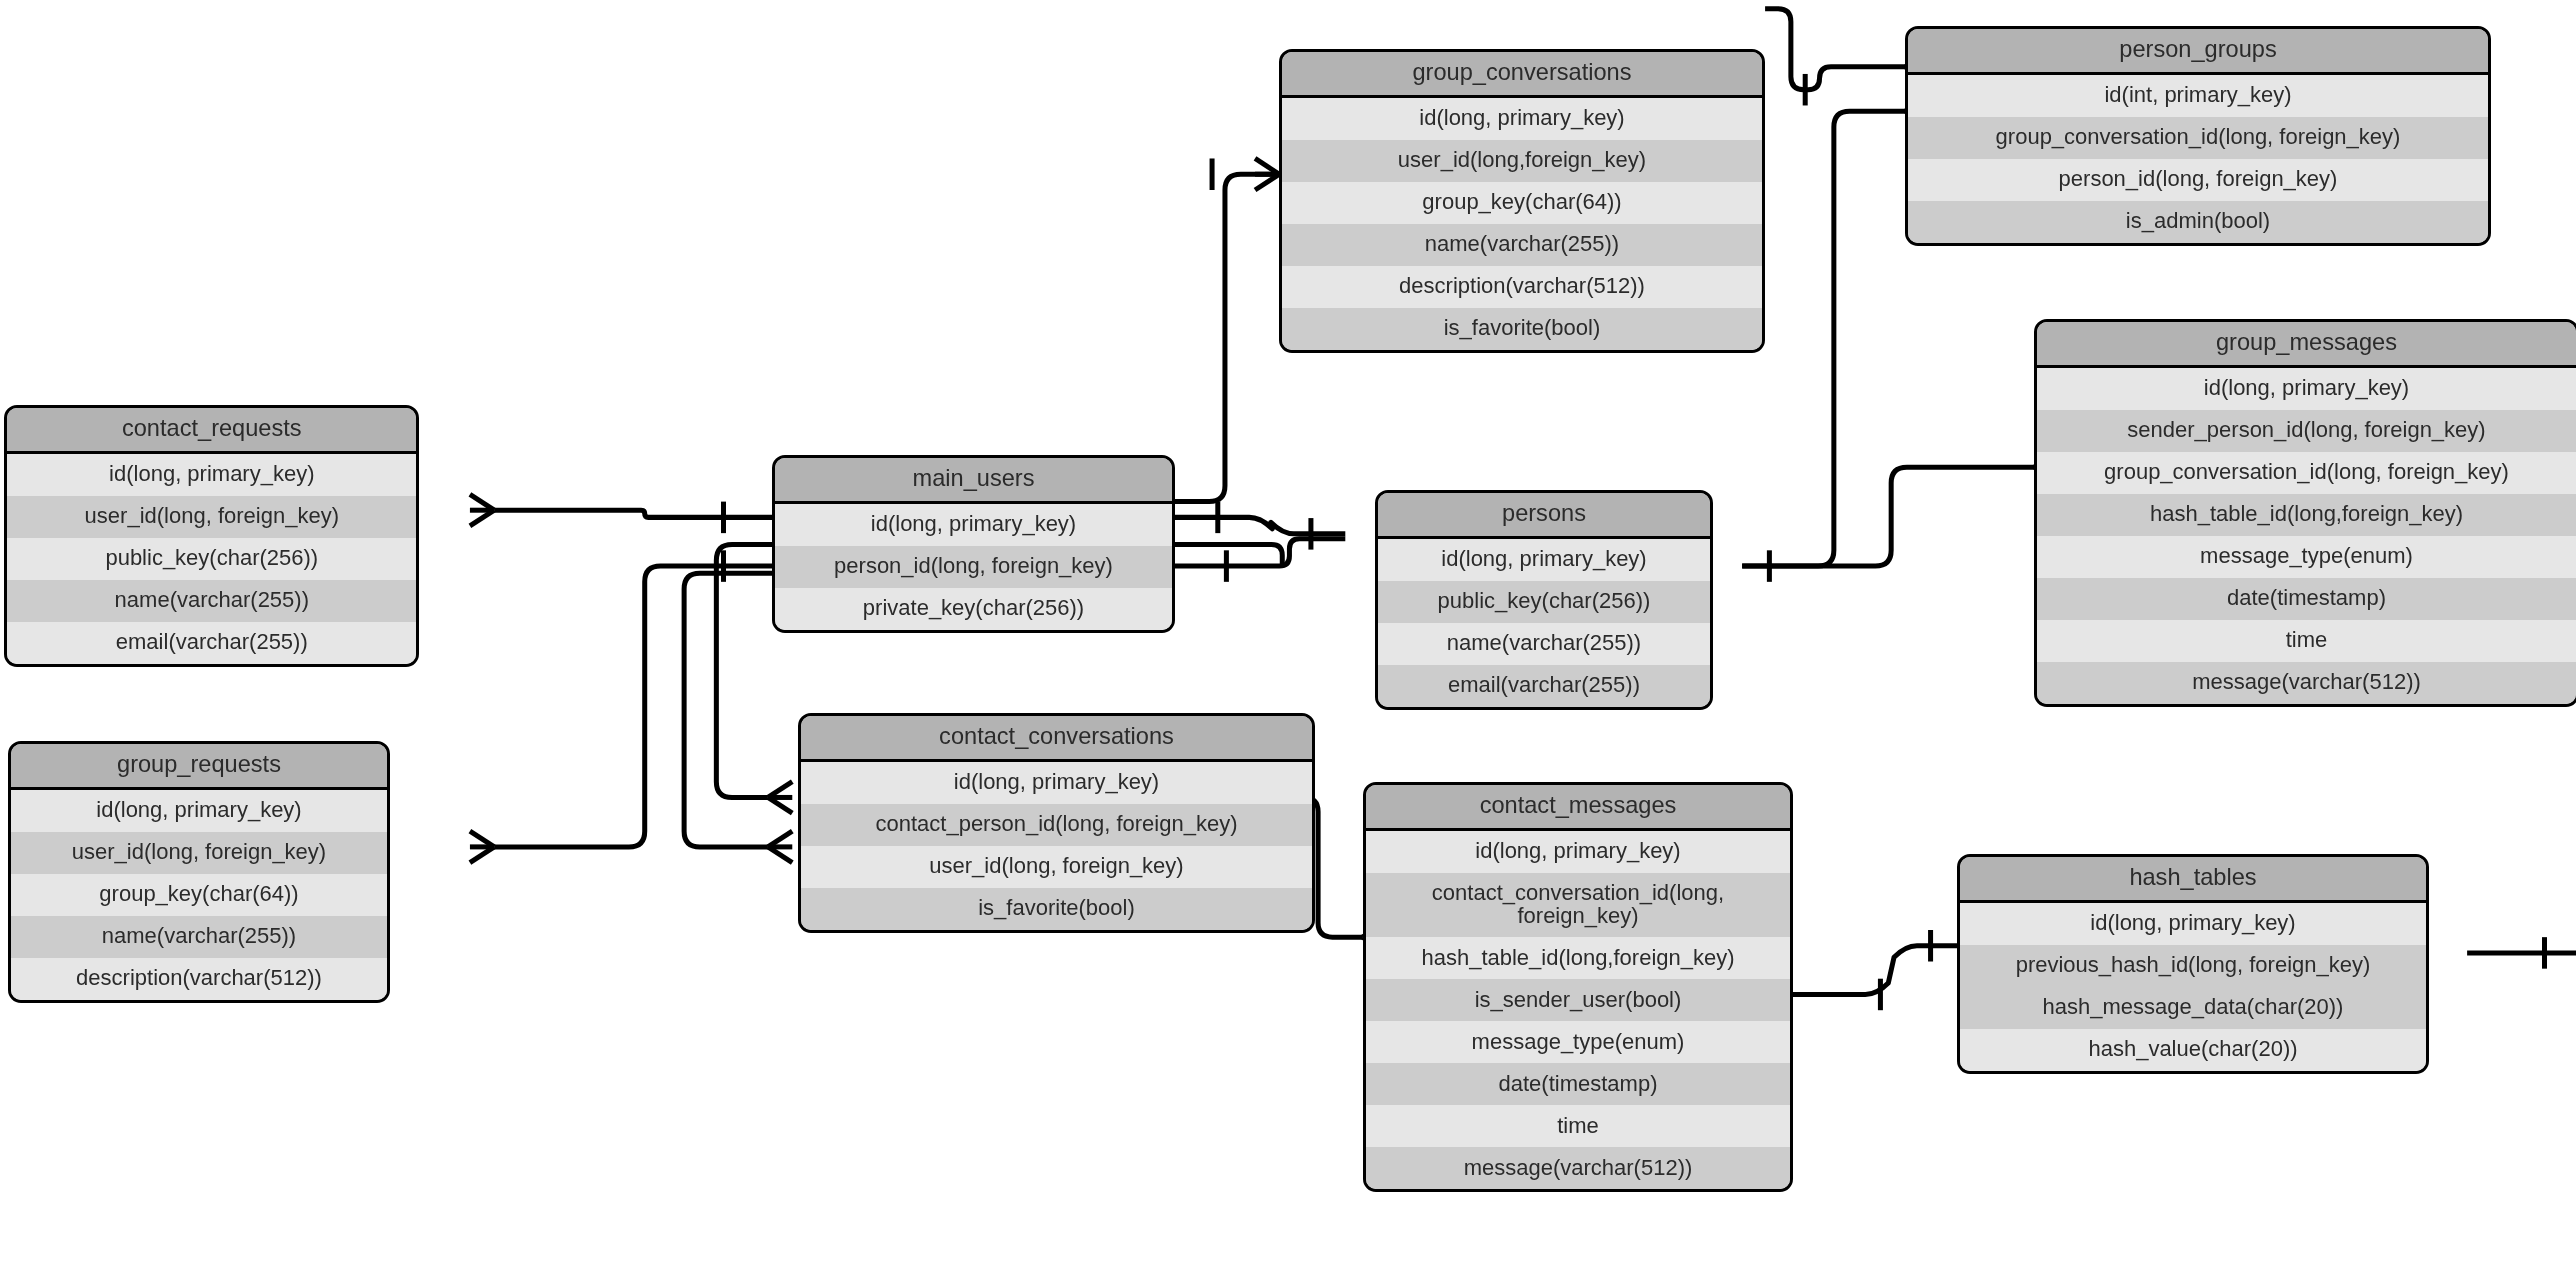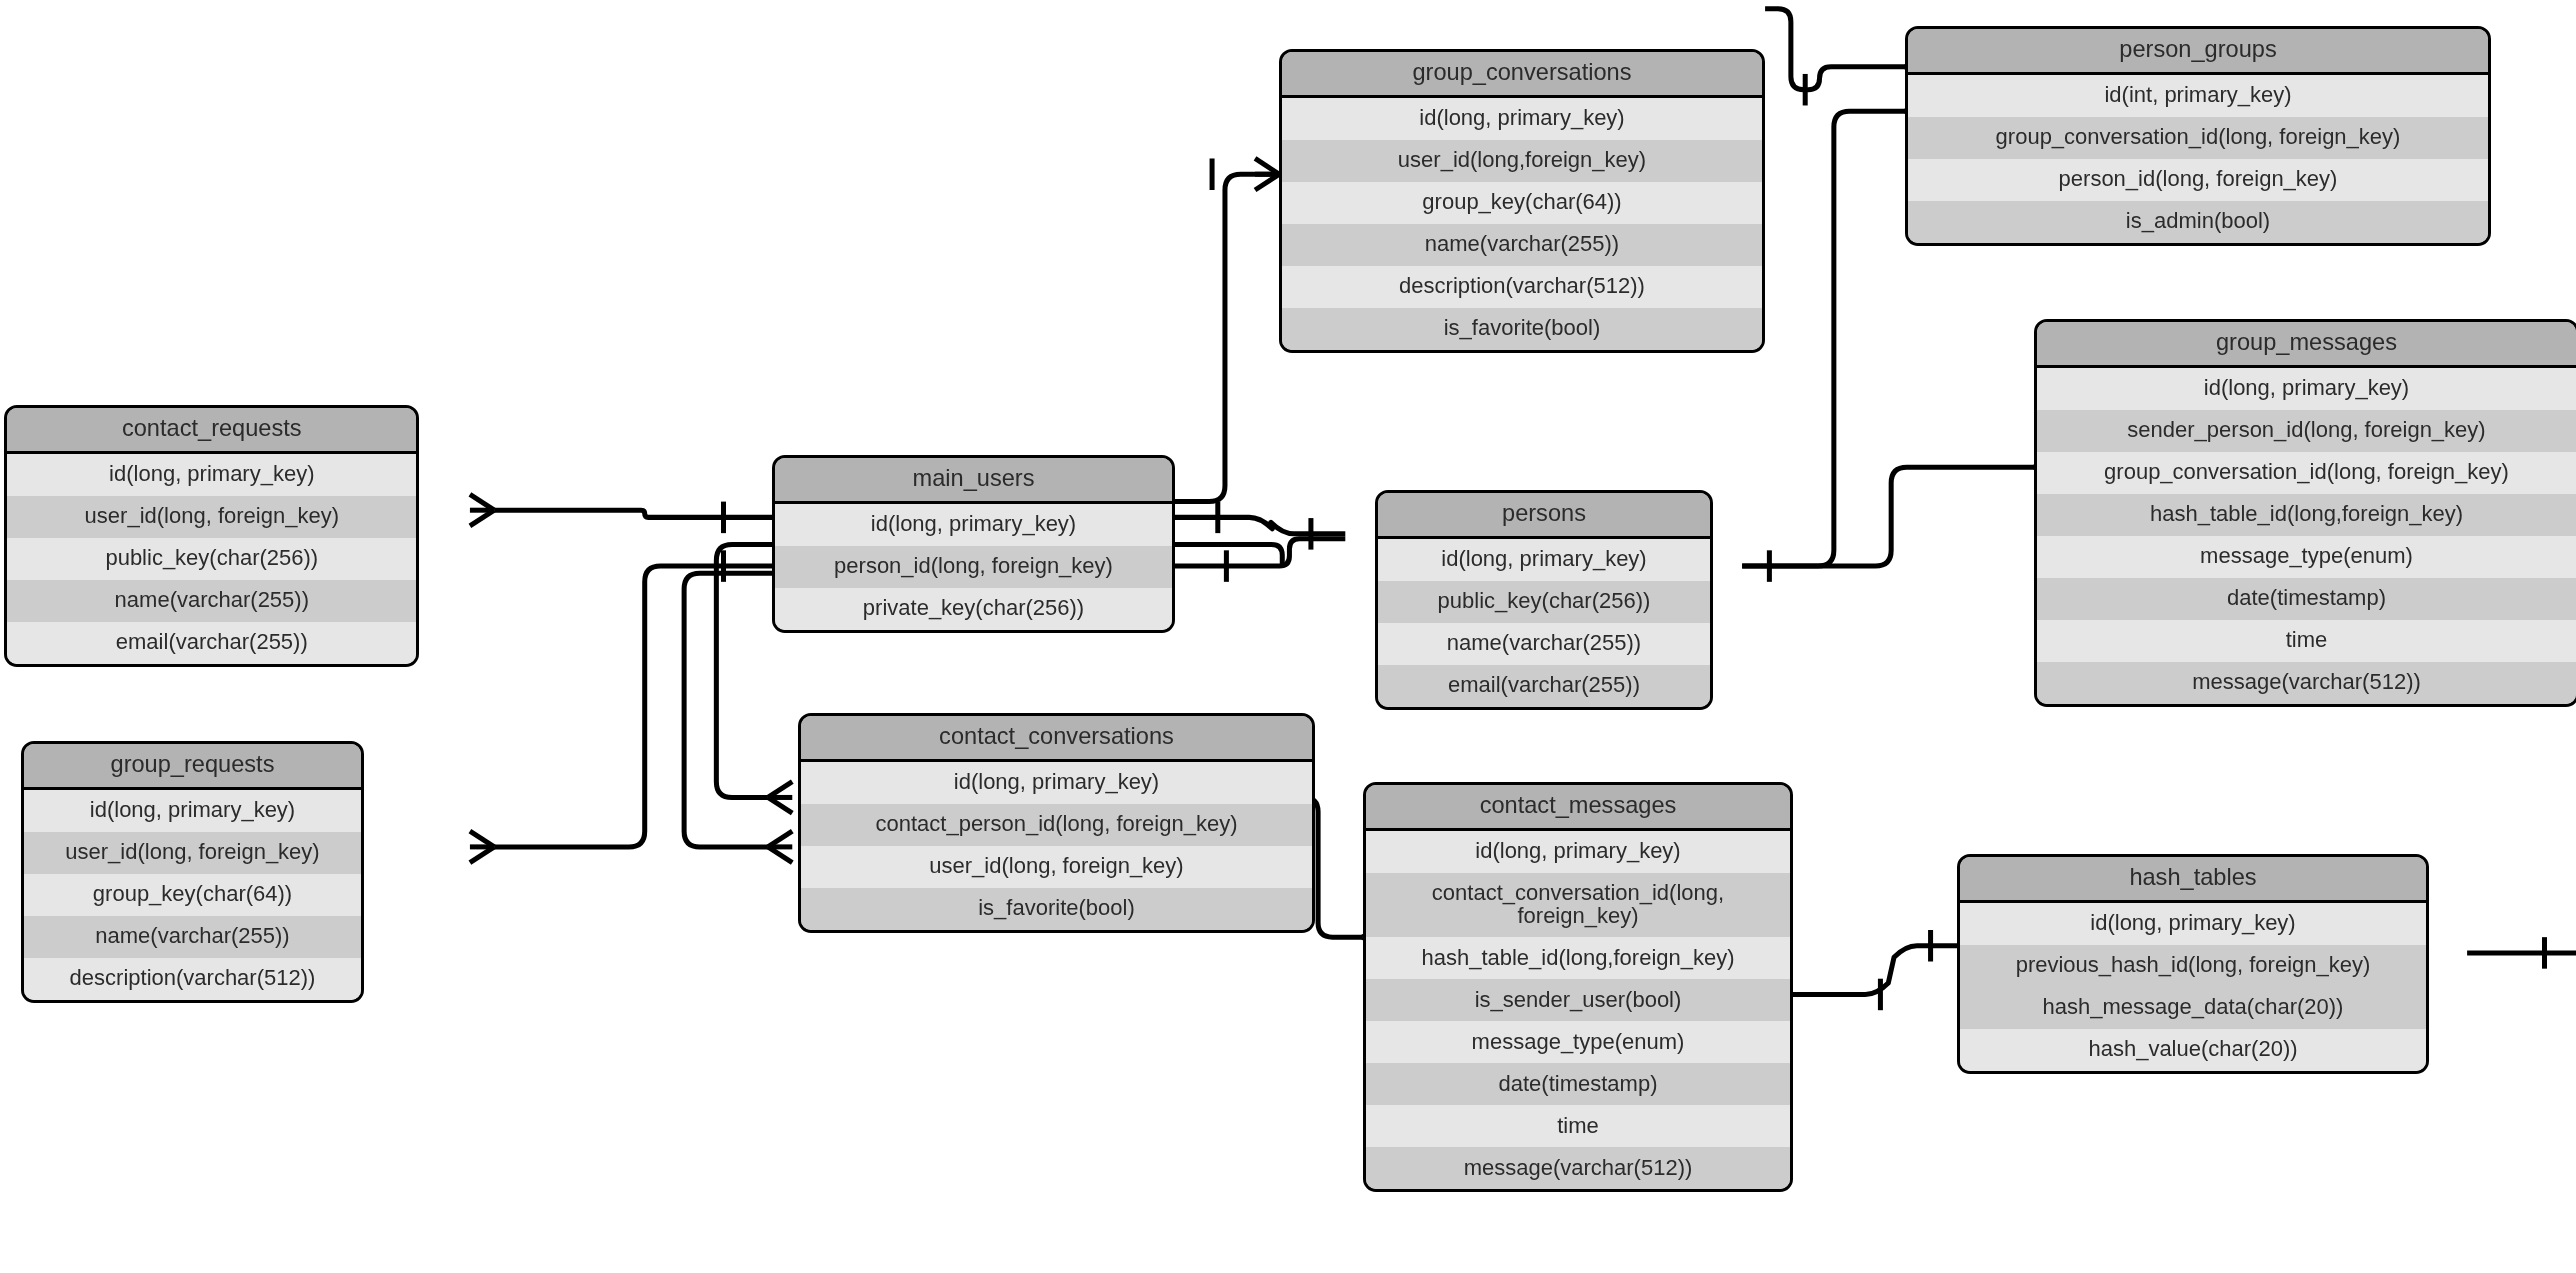--- a/index.html
+++ b/index.html
@@ -111,21 +111,21 @@
 <div class="entity" style="left: 4.3px; top: 405px; width: 415px;">
       <div class="ent-title">contact_requests</div>
       <div class="ent-rows">
         <div class="ent-row odd">id(long, primary_key)</div>
         <div class="ent-row even">user_id(long, foreign_key)</div>
         <div class="ent-row odd">public_key(char(256))</div>
         <div class="ent-row even">name(varchar(255))</div>
         <div class="ent-row odd">email(varchar(255))</div>
       </div>
     </div>
-    <div class="entity" style="left: 21px; top: 741px; width: 343px;">
+    <div class="entity" style="left: 8px; top: 741px; width: 382px;">
       <div class="ent-title">group_requests</div>
       <div class="ent-rows">
         <div class="ent-row odd">id(long, primary_key)</div>
         <div class="ent-row even">user_id(long, foreign_key)</div>
         <div class="ent-row odd">group_key(char(64))</div>
         <div class="ent-row even">name(varchar(255))</div>
         <div class="ent-row odd">description(varchar(512))</div>
       </div>
     </div>
     <div class="entity" style="left: 772px; top: 455px; width: 403px;">

